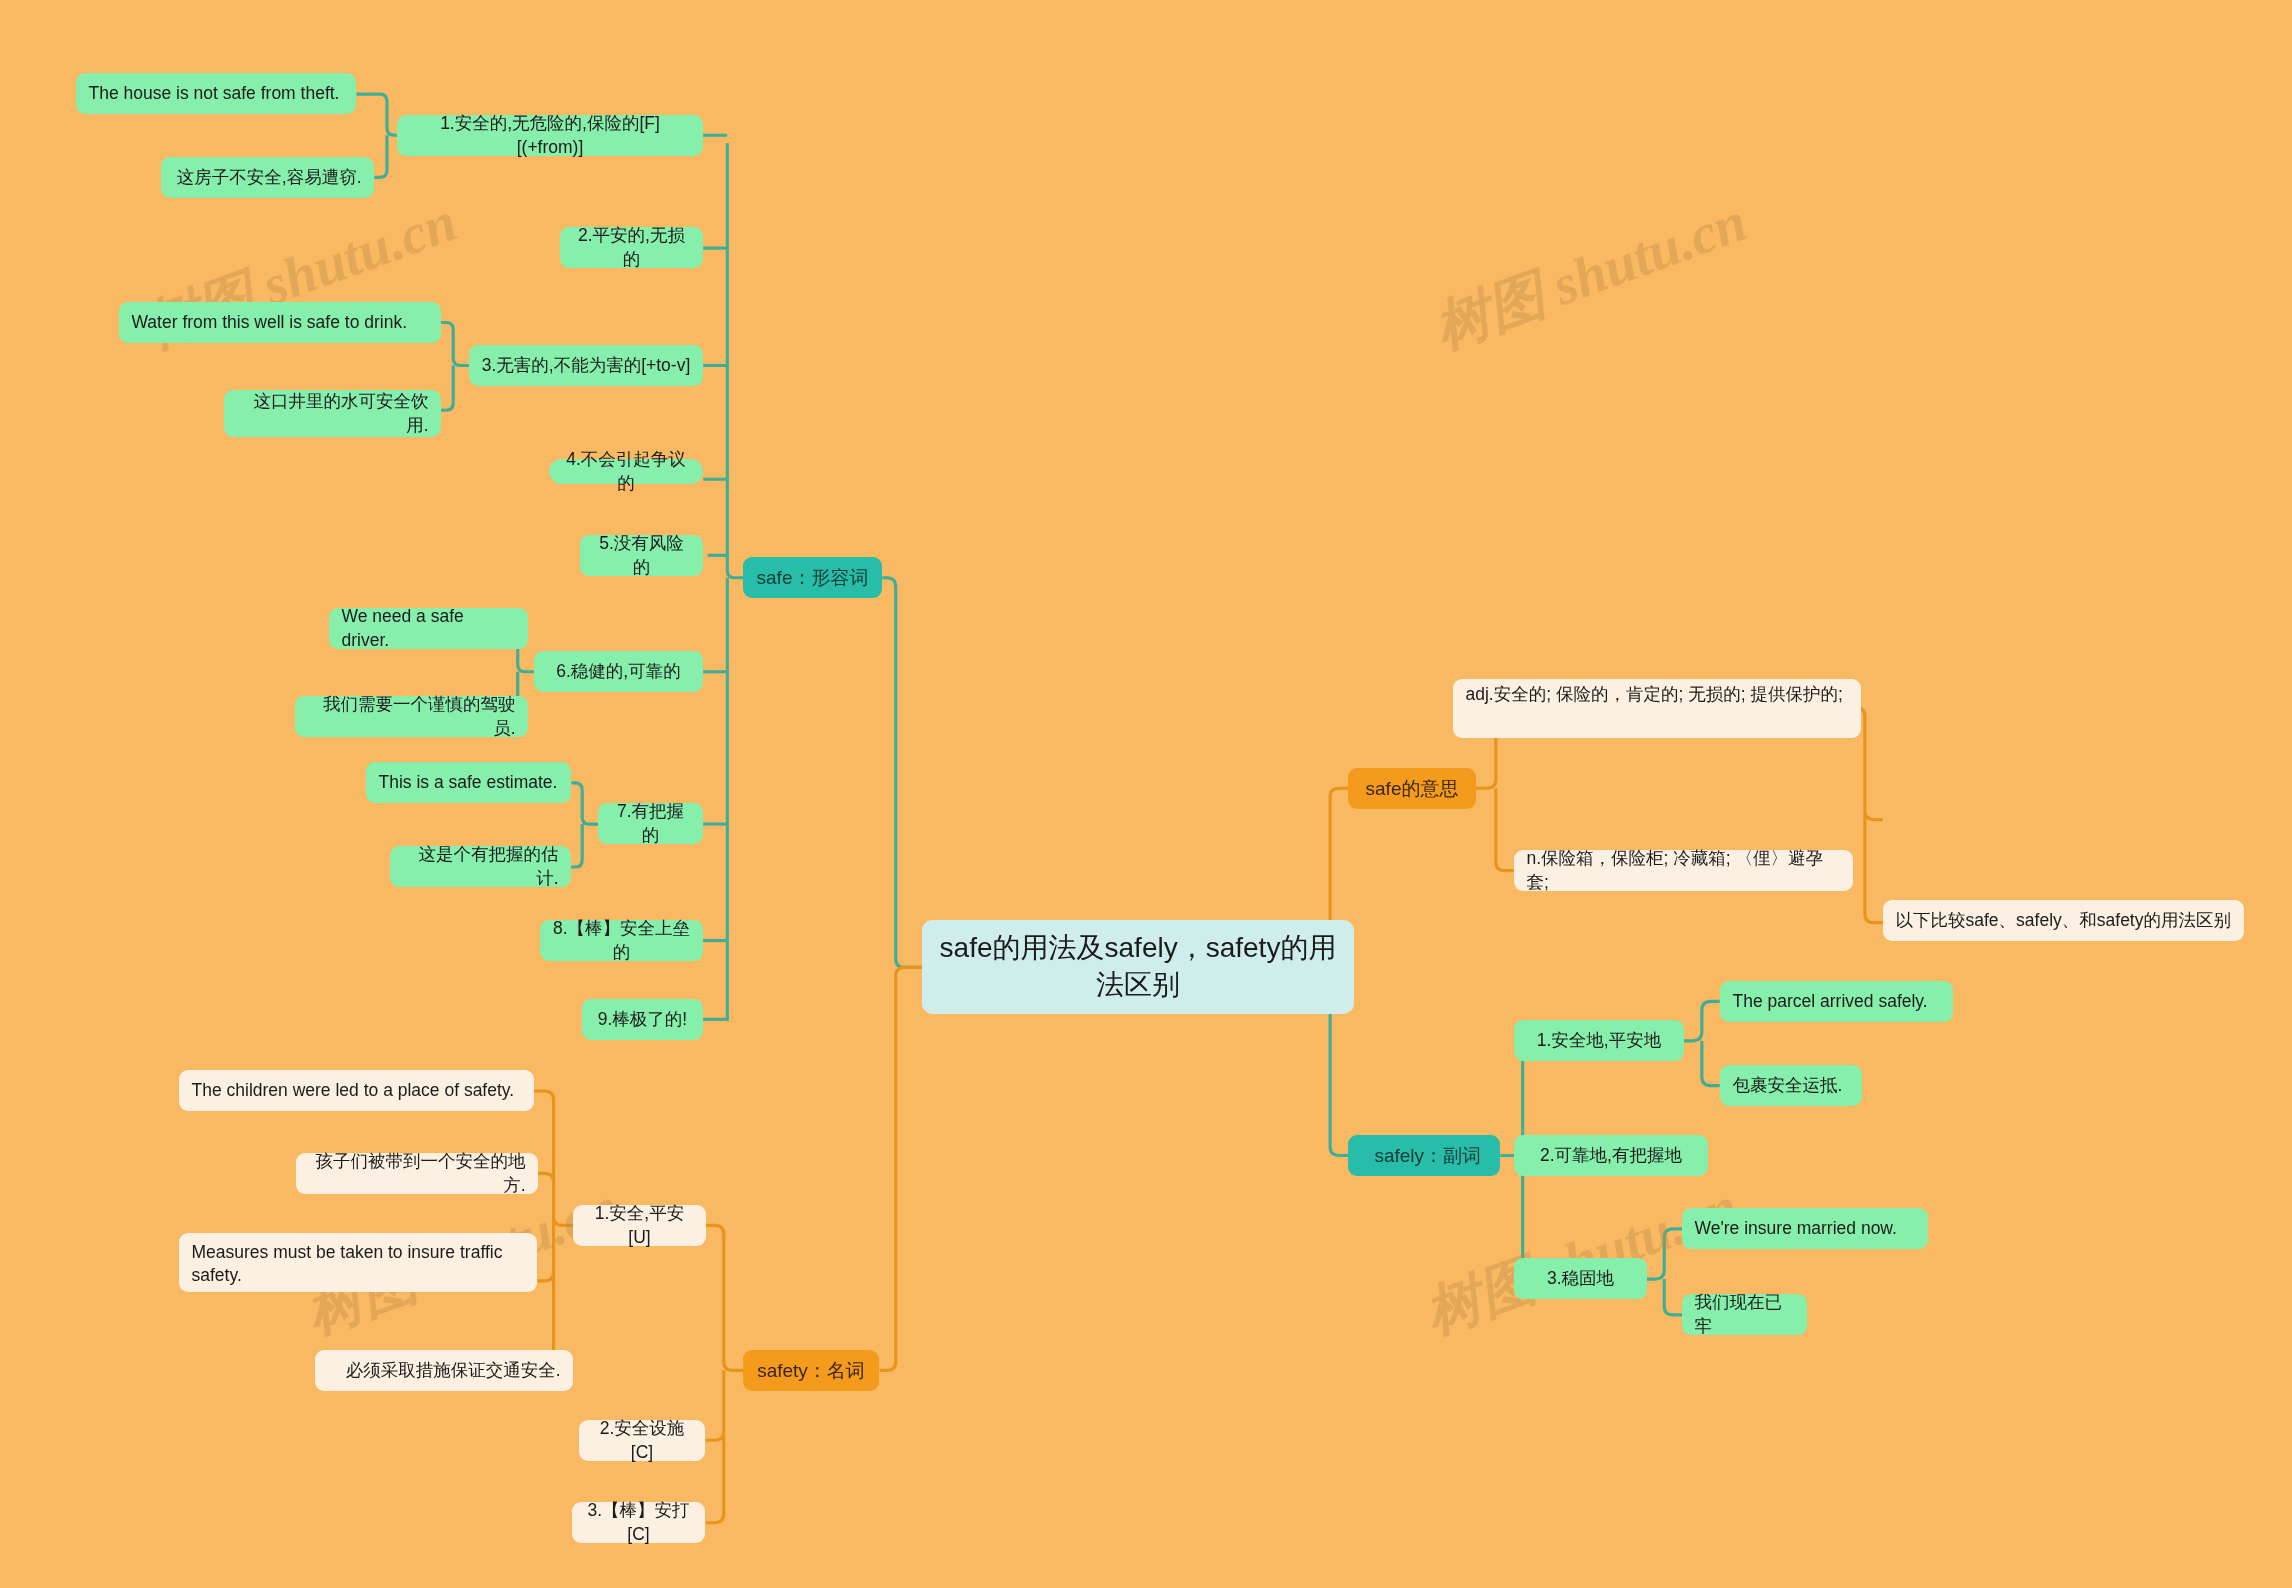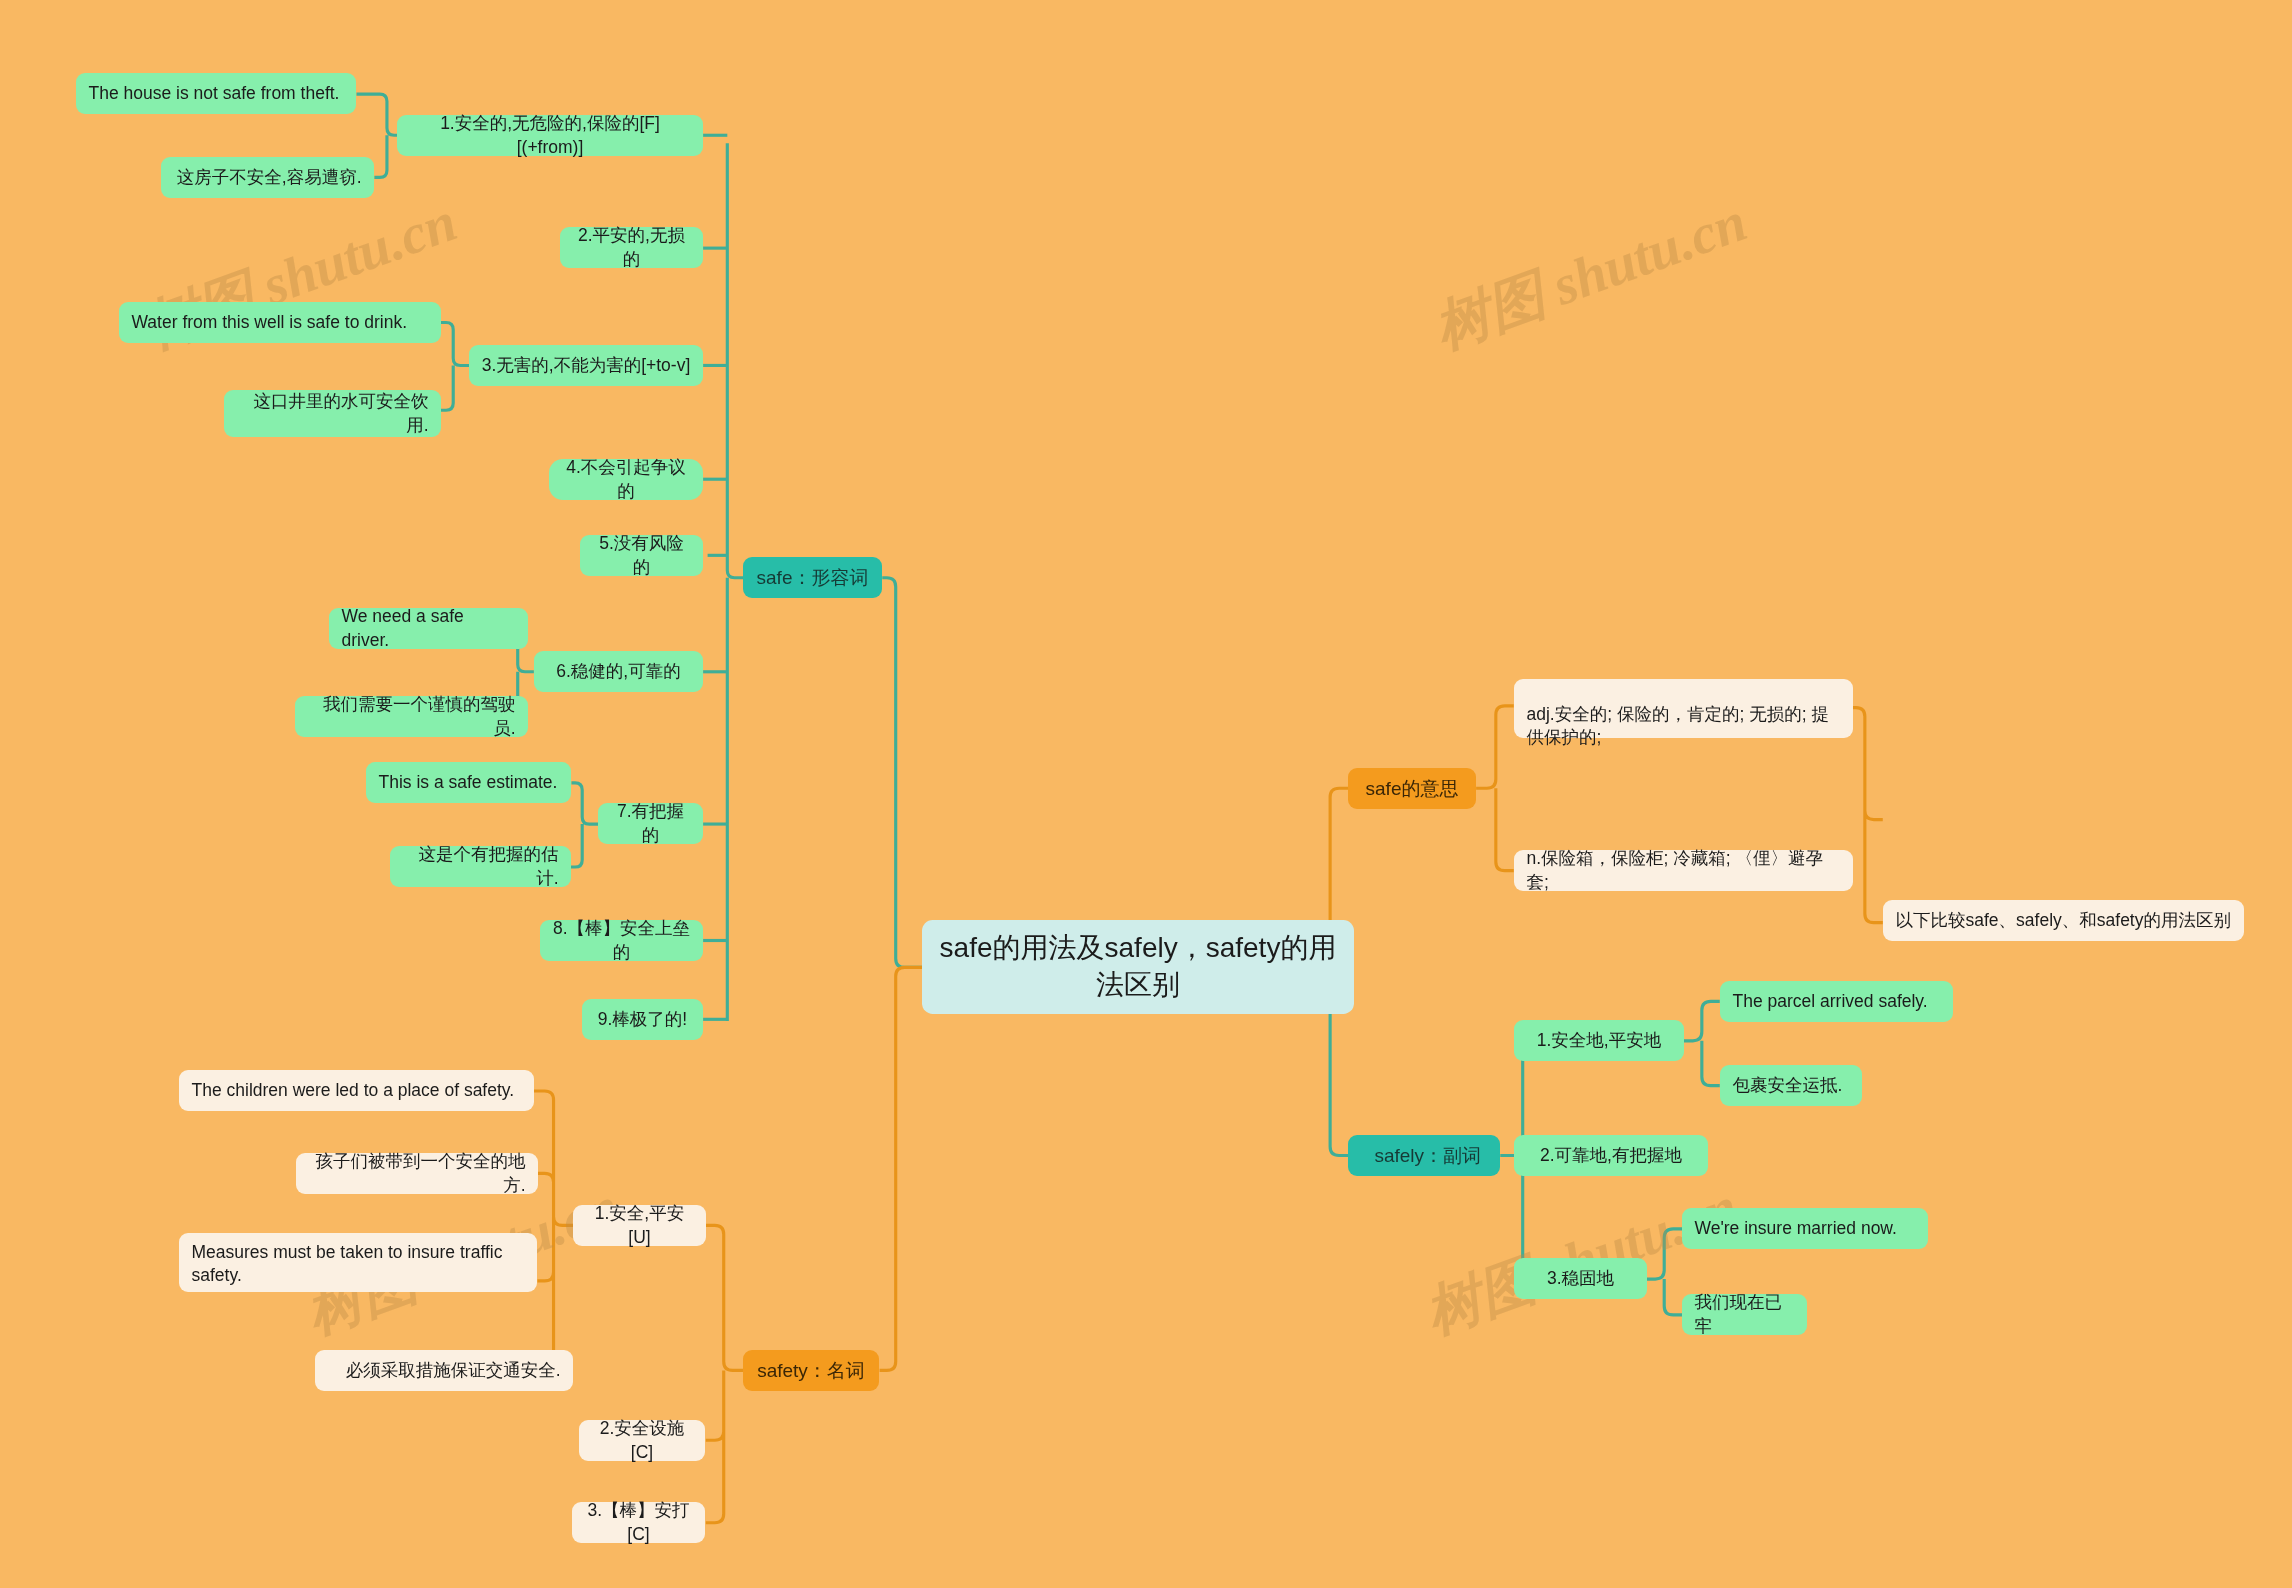--- a/index.html
+++ b/index.html
@@ -109,21 +109,21 @@
   <div class="wm" style="left:296px;top:1281px;font-size:56px;transform:rotate(-20deg);">树图 shutu.cn</div>
   <div class="wm" style="left:1415px;top:1281px;font-size:56px;transform:rotate(-20deg);">树图 shutu.cn</div>
 
   <div class="node n-root f30" style="left:922px;top:920px;width:432px;height:94px;">safe的用法及safely，safety的用法区别</div>
 
   <div class="node n-teal f21 center" style="left:743px;top:557px;width:139px;height:41px;">safe：形容词</div>
 
   <div class="node n-mint f19 center" style="left:397px;top:115px;width:306px;height:41px;">1.安全的,无危险的,保险的[F][(+from)]</div>
   <div class="node n-mint f19 center" style="left:560px;top:227px;width:143px;height:41px;">2.平安的,无损的</div>
   <div class="node n-mint f19 center" style="left:469px;top:345px;width:234px;height:41px;">3.无害的,不能为害的[+to-v]</div>
-  <div class="node n-mint f19 center" style="left:549px;top:459px;width:154px;height:41px;border-radius:14px;">4.不会引起争议的</div>
+  <div class="node n-mint f19 center" style="left:549px;top:459px;width:154px;height:25px;border-radius:14px;">4.不会引起争议的</div>
   <div class="node n-mint f19 center" style="left:580px;top:535px;width:123px;height:41px;">5.没有风险的</div>
   <div class="node n-mint f19 center" style="left:534px;top:651px;width:169px;height:41px;">6.稳健的,可靠的</div>
   <div class="node n-mint f19 center" style="left:598px;top:803px;width:105px;height:41px;">7.有把握的</div>
   <div class="node n-mint f19 center" style="left:540px;top:920px;width:163px;height:41px;">8.【棒】安全上垒的</div>
   <div class="node n-mint f19 center" style="left:582px;top:999px;width:121px;height:41px;">9.棒极了的!</div>
 
   <div class="node n-mint f19" style="left:76px;top:73px;width:280px;height:41px;">The house is not safe from theft.</div>
   <div class="node n-mint f19 right" style="left:161px;top:157px;width:213px;height:41px;">这房子不安全,容易遭窃.</div>
 
   <div class="node n-mint f19" style="left:119px;top:302px;width:322px;height:41px;">Water from this well is safe to drink.</div>
@@ -141,21 +141,21 @@
   <div class="node n-cream f19 center" style="left:579px;top:1420px;width:126px;height:41px;">2.安全设施[C]</div>
   <div class="node n-cream f19 center" style="left:572px;top:1502px;width:133px;height:41px;">3.【棒】安打[C]</div>
 
   <div class="node n-cream f19" style="left:179px;top:1070px;width:355px;height:41px;">The children were led to a place of safety.</div>
   <div class="node n-cream f19 right" style="left:296px;top:1153px;width:242px;height:41px;">孩子们被带到一个安全的地方.</div>
   <div class="node n-cream f19" style="left:179px;top:1233px;width:358px;height:59px;align-items:flex-start;padding-top:8px;">Measures must be taken to insure traffic safety.</div>
   <div class="node n-cream f19 right" style="left:315px;top:1350px;width:258px;height:41px;">必须采取措施保证交通安全.</div>
 
   <div class="node n-orange f21 center" style="left:1348px;top:768px;width:128px;height:41px;">safe的意思</div>
 
-  <div class="node n-cream f19" style="left:1514px;top:679px;width:339px;height:59px;align-items:flex-start;padding-top:24px;">adj.安全的; 保险的，肯定的; 无损的; 提供保护的;</div>
+  <div class="node n-cream f19" style="left:1453px;top:679px;width:408px;height:59px;align-items:flex-start;padding-top:4px;">adj.安全的; 保险的，肯定的; 无损的; 提供保护的;</div>
   <div class="node n-cream f19" style="left:1514px;top:850px;width:339px;height:41px;">n.保险箱，保险柜; 冷藏箱; 〈俚〉避孕套;</div>
 
   <div class="node n-cream f19" style="left:1883px;top:900px;width:361px;height:41px;">以下比较safe、safely、和safety的用法区别</div>
 
   <div class="node n-teal f21 center" style="left:1348px;top:1135px;width:152px;height:41px;padding-left:20px;">safely：副词</div>
 
   <div class="node n-mint f19 center" style="left:1514px;top:1020px;width:170px;height:41px;">1.安全地,平安地</div>
   <div class="node n-mint f19 center" style="left:1514px;top:1135px;width:194px;height:41px;">2.可靠地,有把握地</div>
   <div class="node n-mint f19 center" style="left:1514px;top:1258px;width:133px;height:41px;">3.稳固地</div>
 

